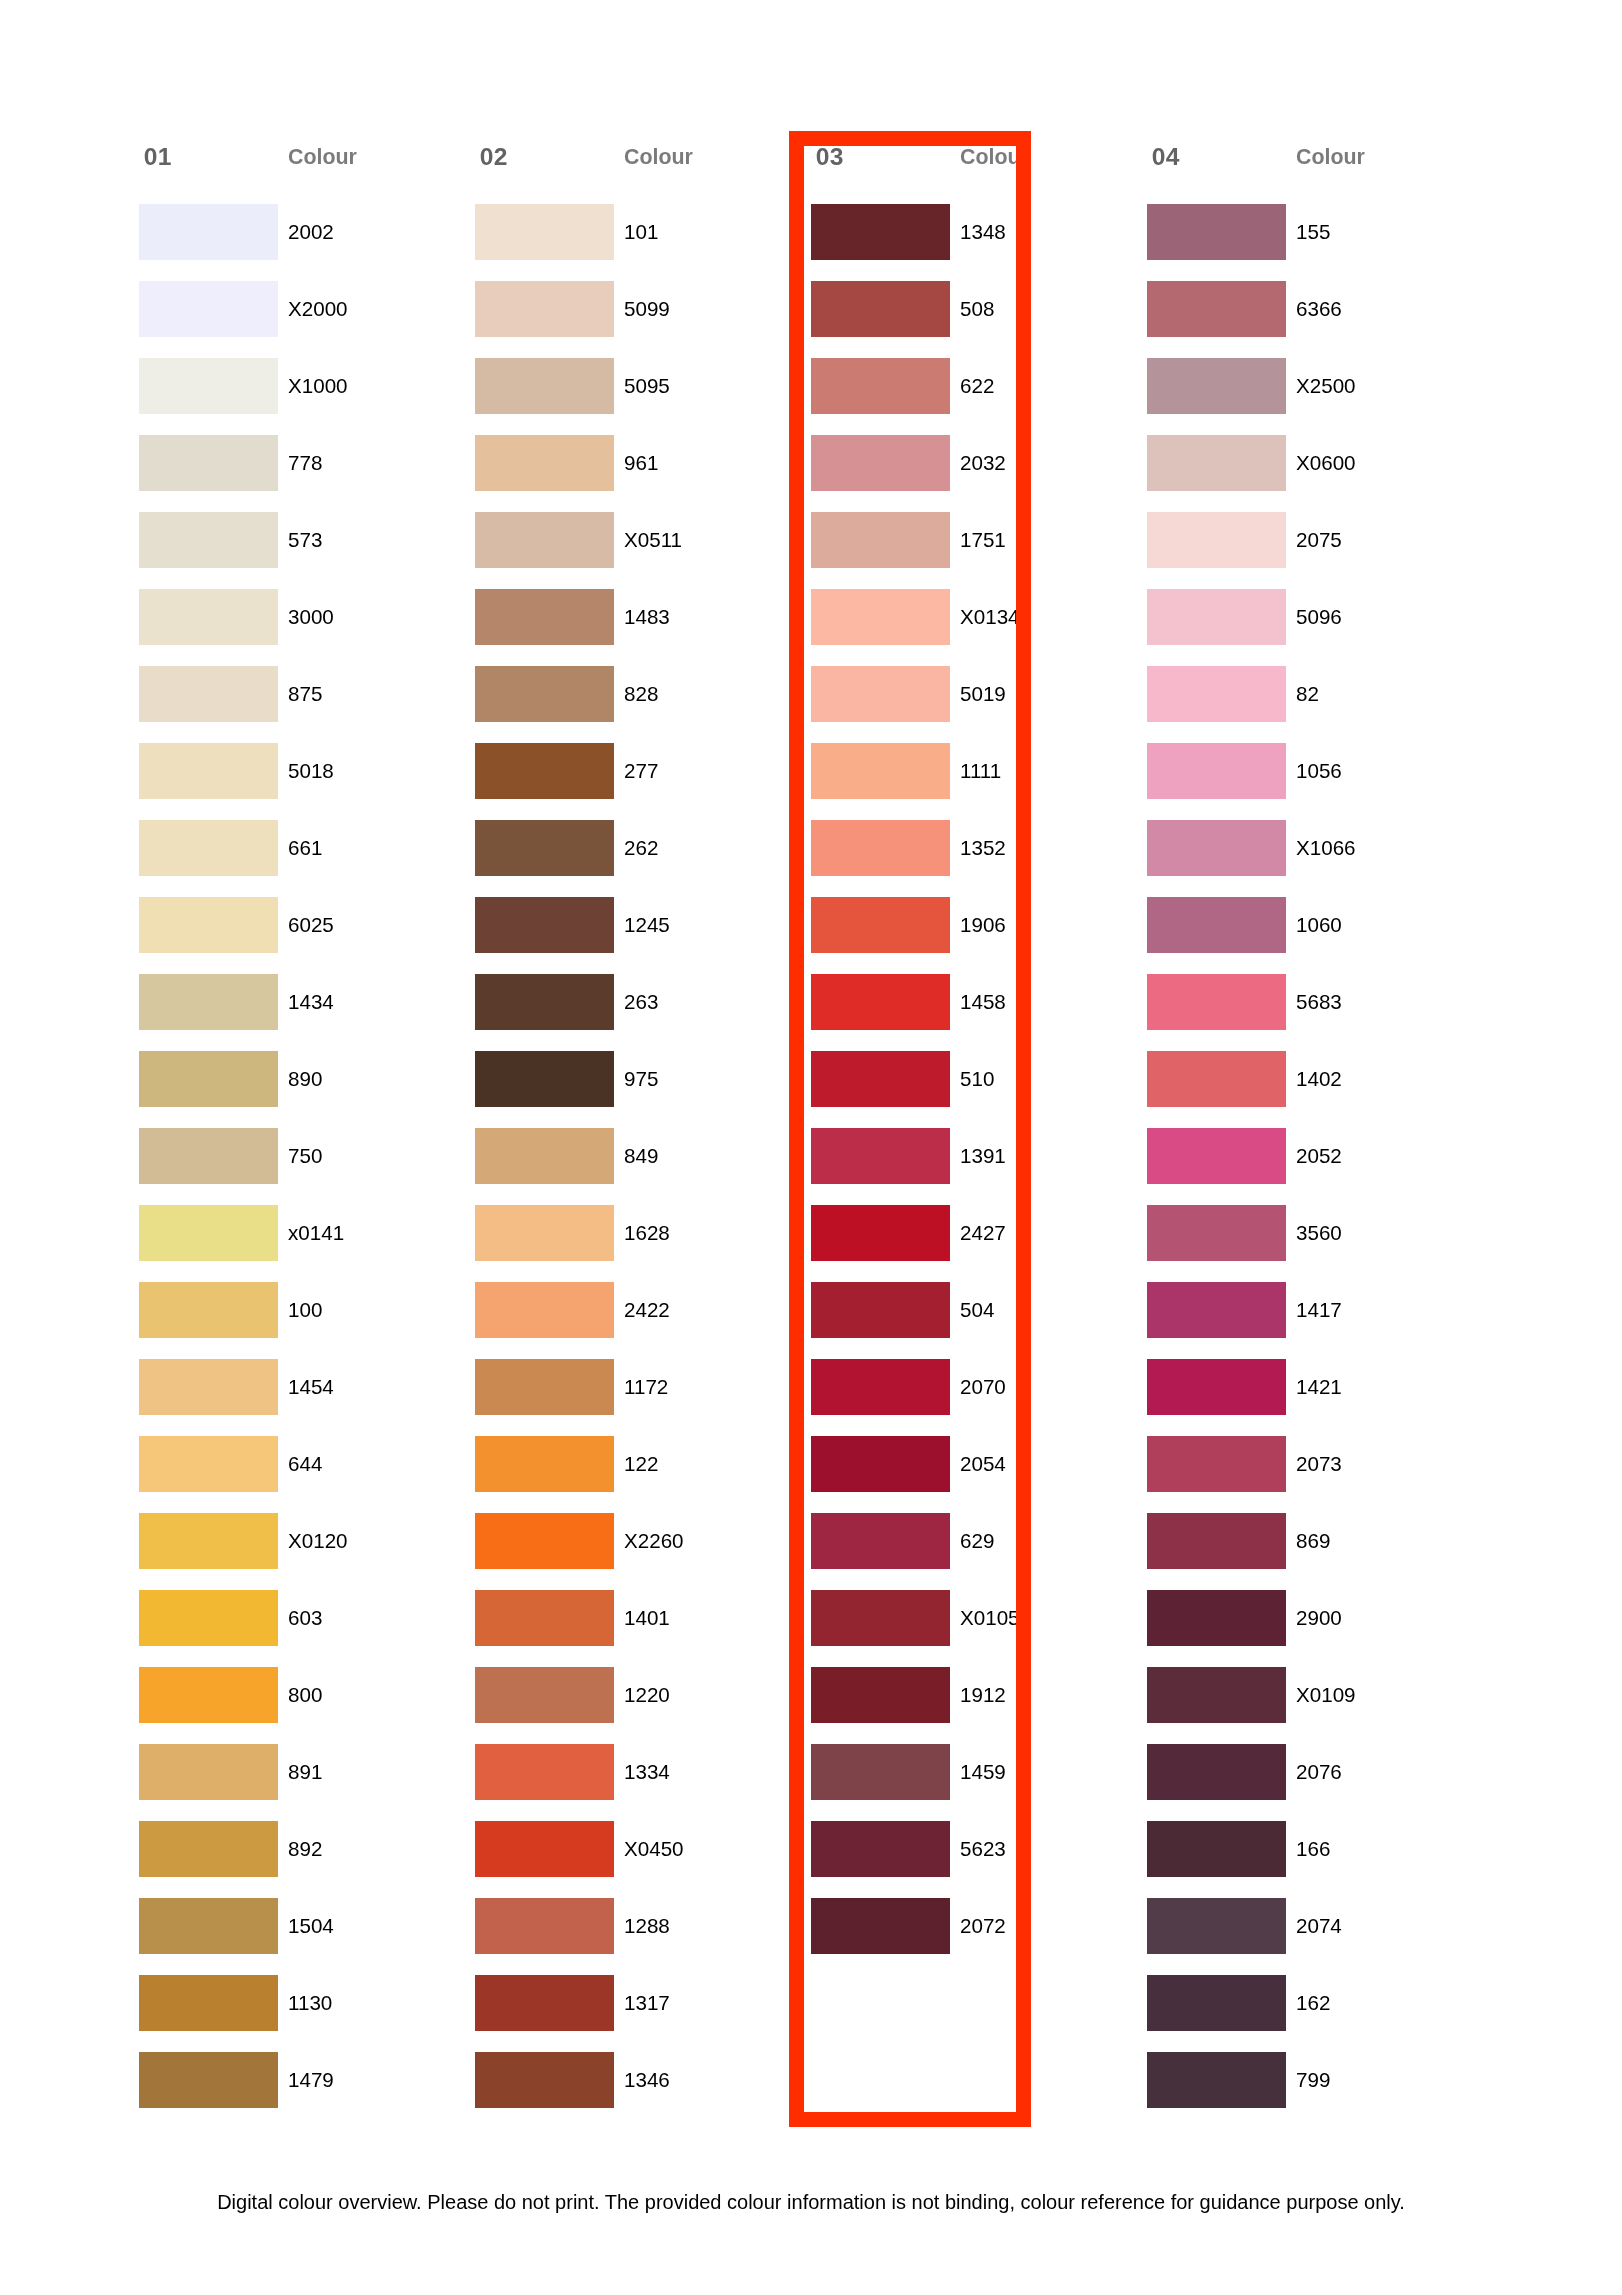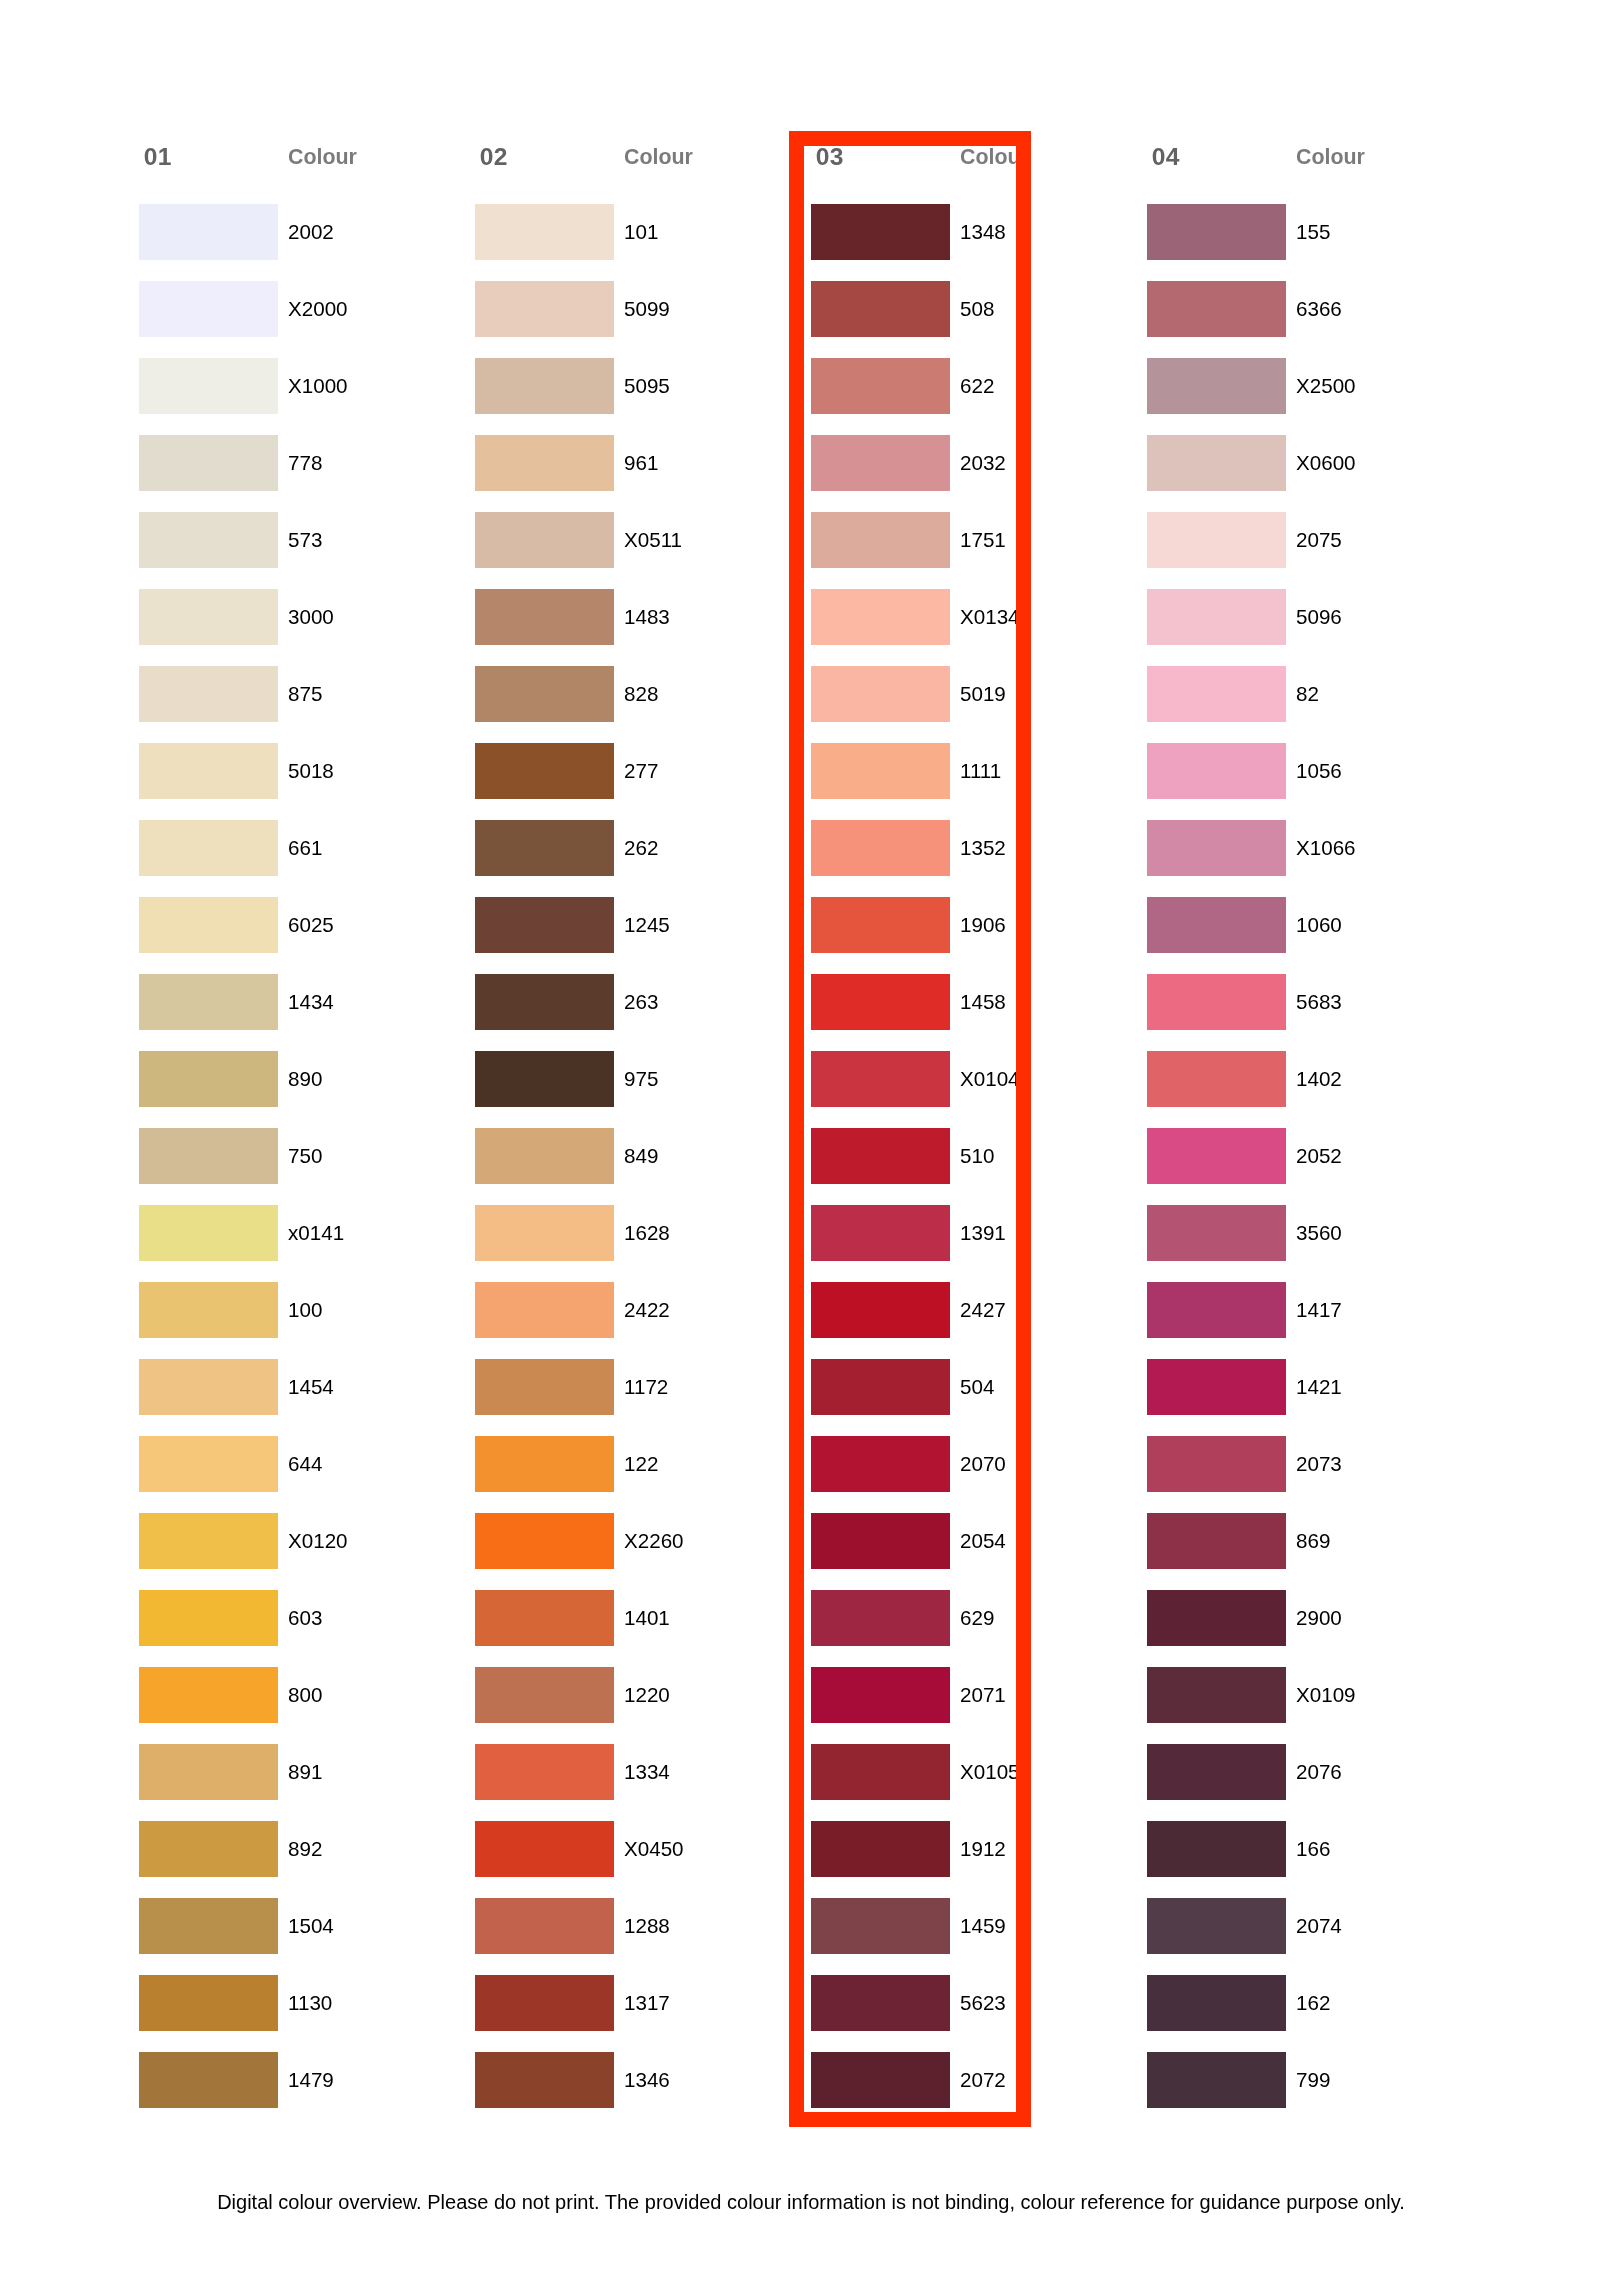--- a/index.html
+++ b/index.html
@@ -359,24 +359,20 @@
         </div>
         <div class="swatch-row">
           <div class="swatch-chip" style="background-color: rgb(229, 84, 60);"></div>
           <div class="swatch-label">1906</div>
         </div>
         <div class="swatch-row">
           <div class="swatch-chip" style="background-color: rgb(224, 44, 39);"></div>
           <div class="swatch-label">1458</div>
         </div>
         <div class="swatch-row">
-          <div class="swatch-chip" style="background-color: rgb(202, 52, 65);"></div>
-          <div class="swatch-label">X0104</div>
-        </div>
-        <div class="swatch-row">
           <div class="swatch-chip" style="background-color: rgb(190, 27, 45);"></div>
           <div class="swatch-label">510</div>
         </div>
         <div class="swatch-row">
           <div class="swatch-chip" style="background-color: rgb(188, 45, 74);"></div>
           <div class="swatch-label">1391</div>
         </div>
         <div class="swatch-row">
           <div class="swatch-chip" style="background-color: rgb(189, 16, 37);"></div>
           <div class="swatch-label">2427</div>
@@ -389,24 +385,20 @@
           <div class="swatch-chip" style="background-color: rgb(177, 19, 48);"></div>
           <div class="swatch-label">2070</div>
         </div>
         <div class="swatch-row">
           <div class="swatch-chip" style="background-color: rgb(156, 15, 45);"></div>
           <div class="swatch-label">2054</div>
         </div>
         <div class="swatch-row">
           <div class="swatch-chip" style="background-color: rgb(158, 38, 66);"></div>
           <div class="swatch-label">629</div>
-        </div>
-        <div class="swatch-row">
-          <div class="swatch-chip" style="background-color: rgb(167, 12, 56);"></div>
-          <div class="swatch-label">2071</div>
         </div>
         <div class="swatch-row">
           <div class="swatch-chip" style="background-color: rgb(146, 37, 47);"></div>
           <div class="swatch-label">X0105</div>
         </div>
         <div class="swatch-row">
           <div class="swatch-chip" style="background-color: rgb(121, 29, 40);"></div>
           <div class="swatch-label">1912</div>
         </div>
         <div class="swatch-row">

